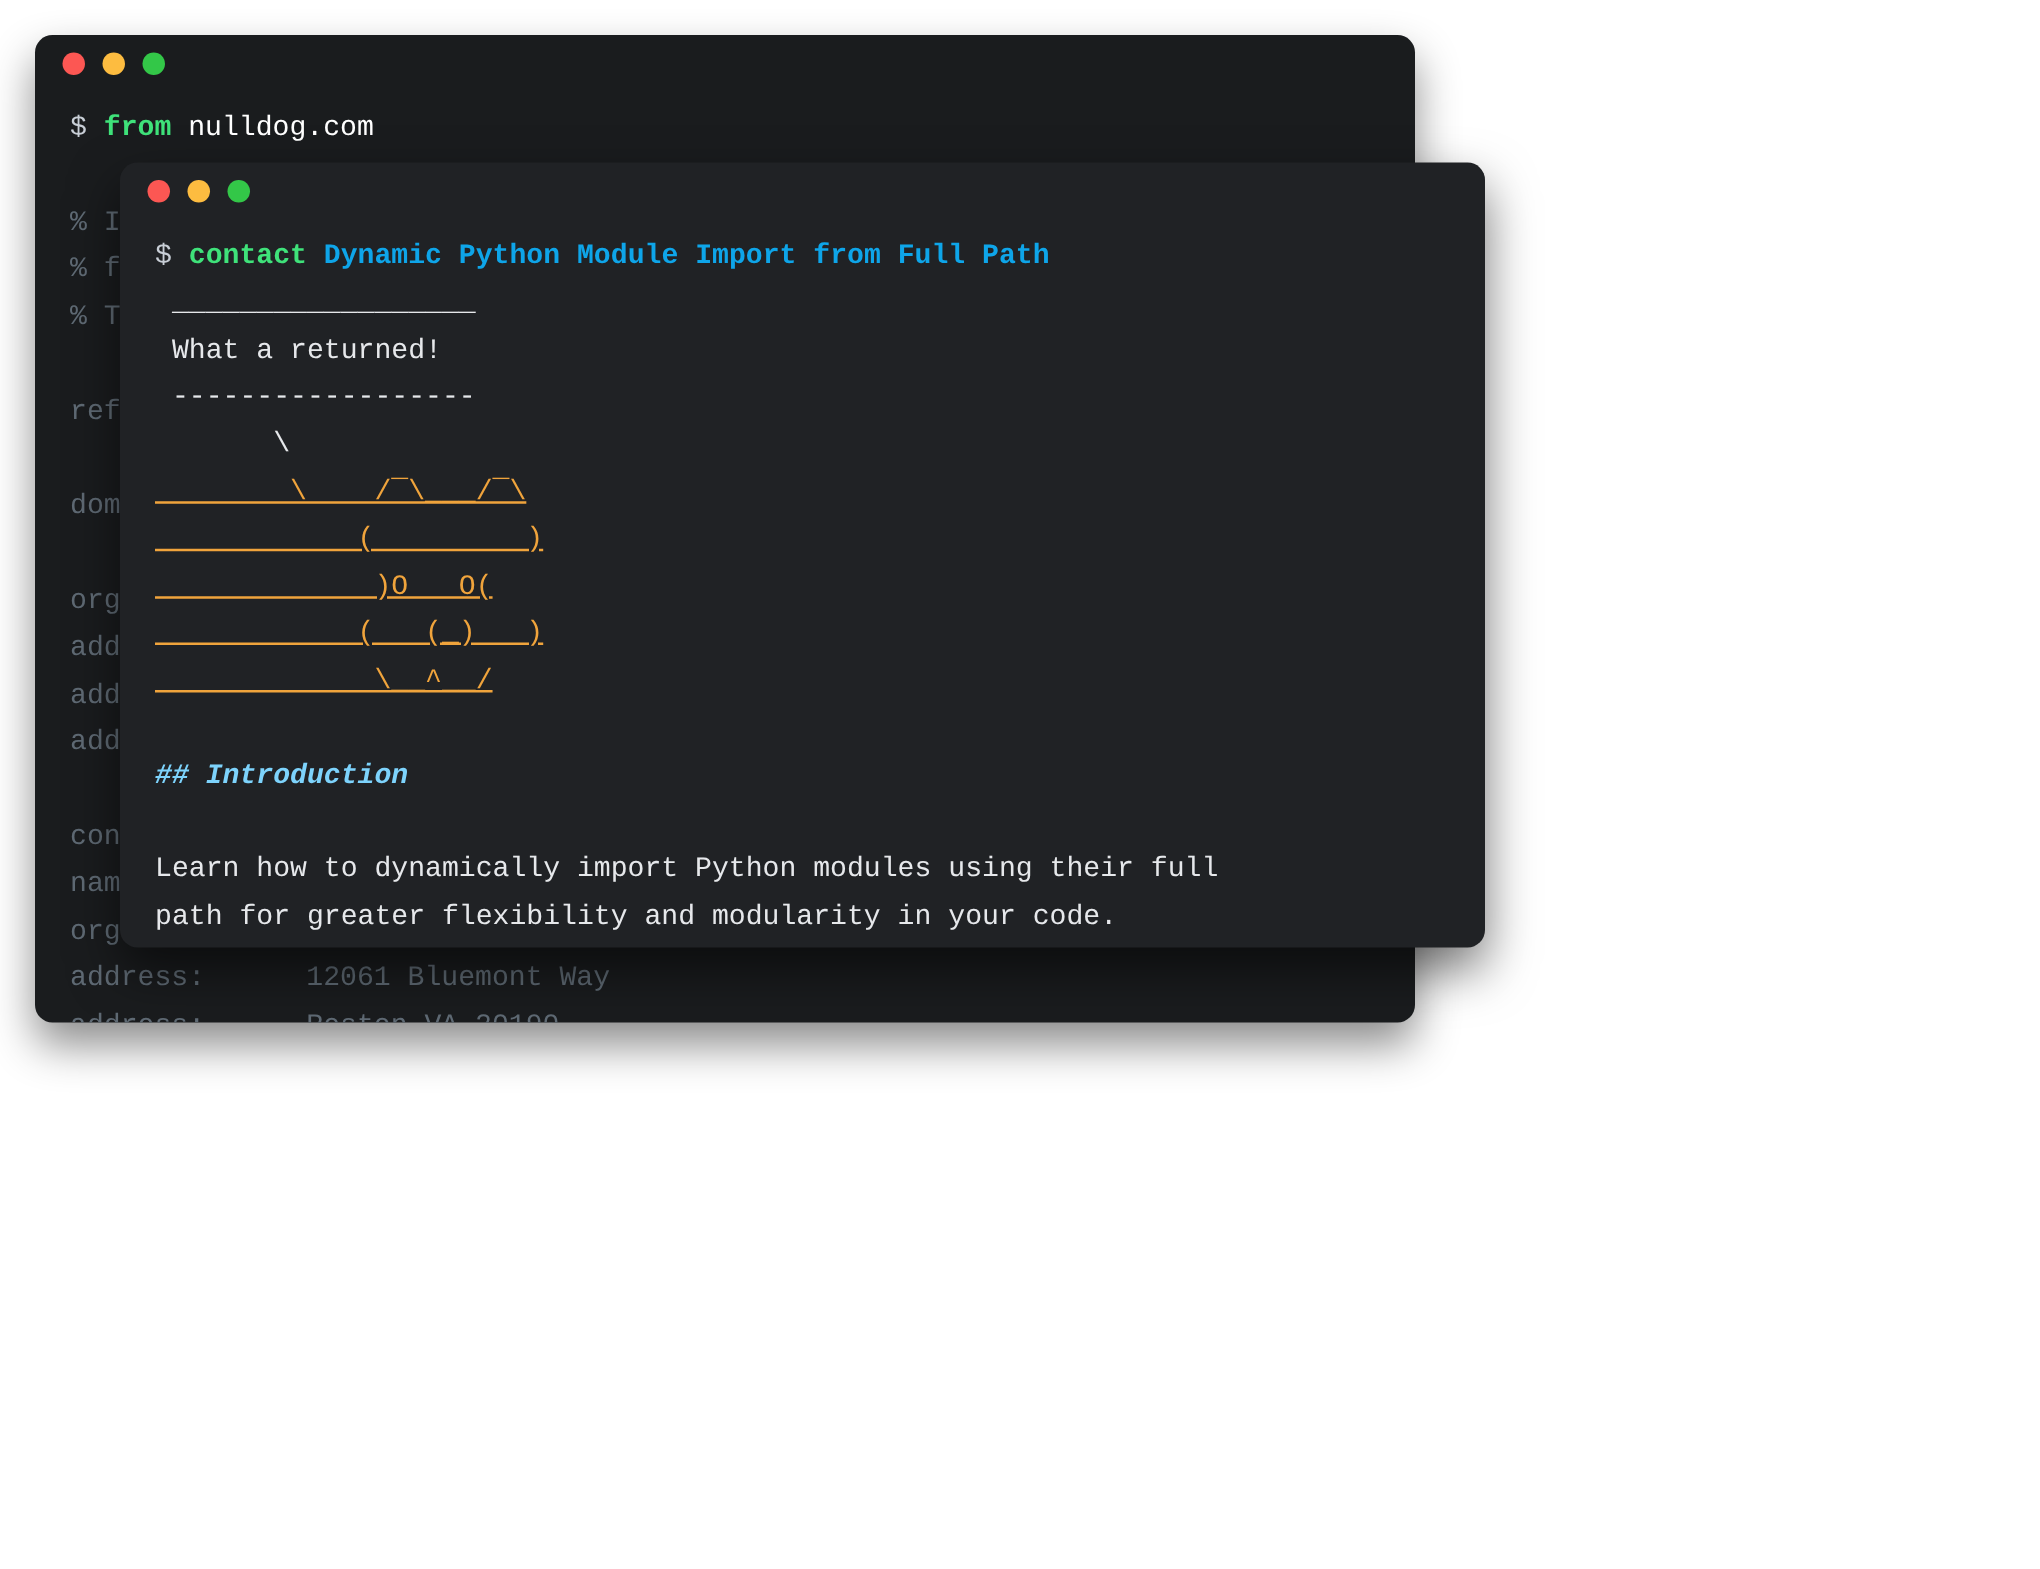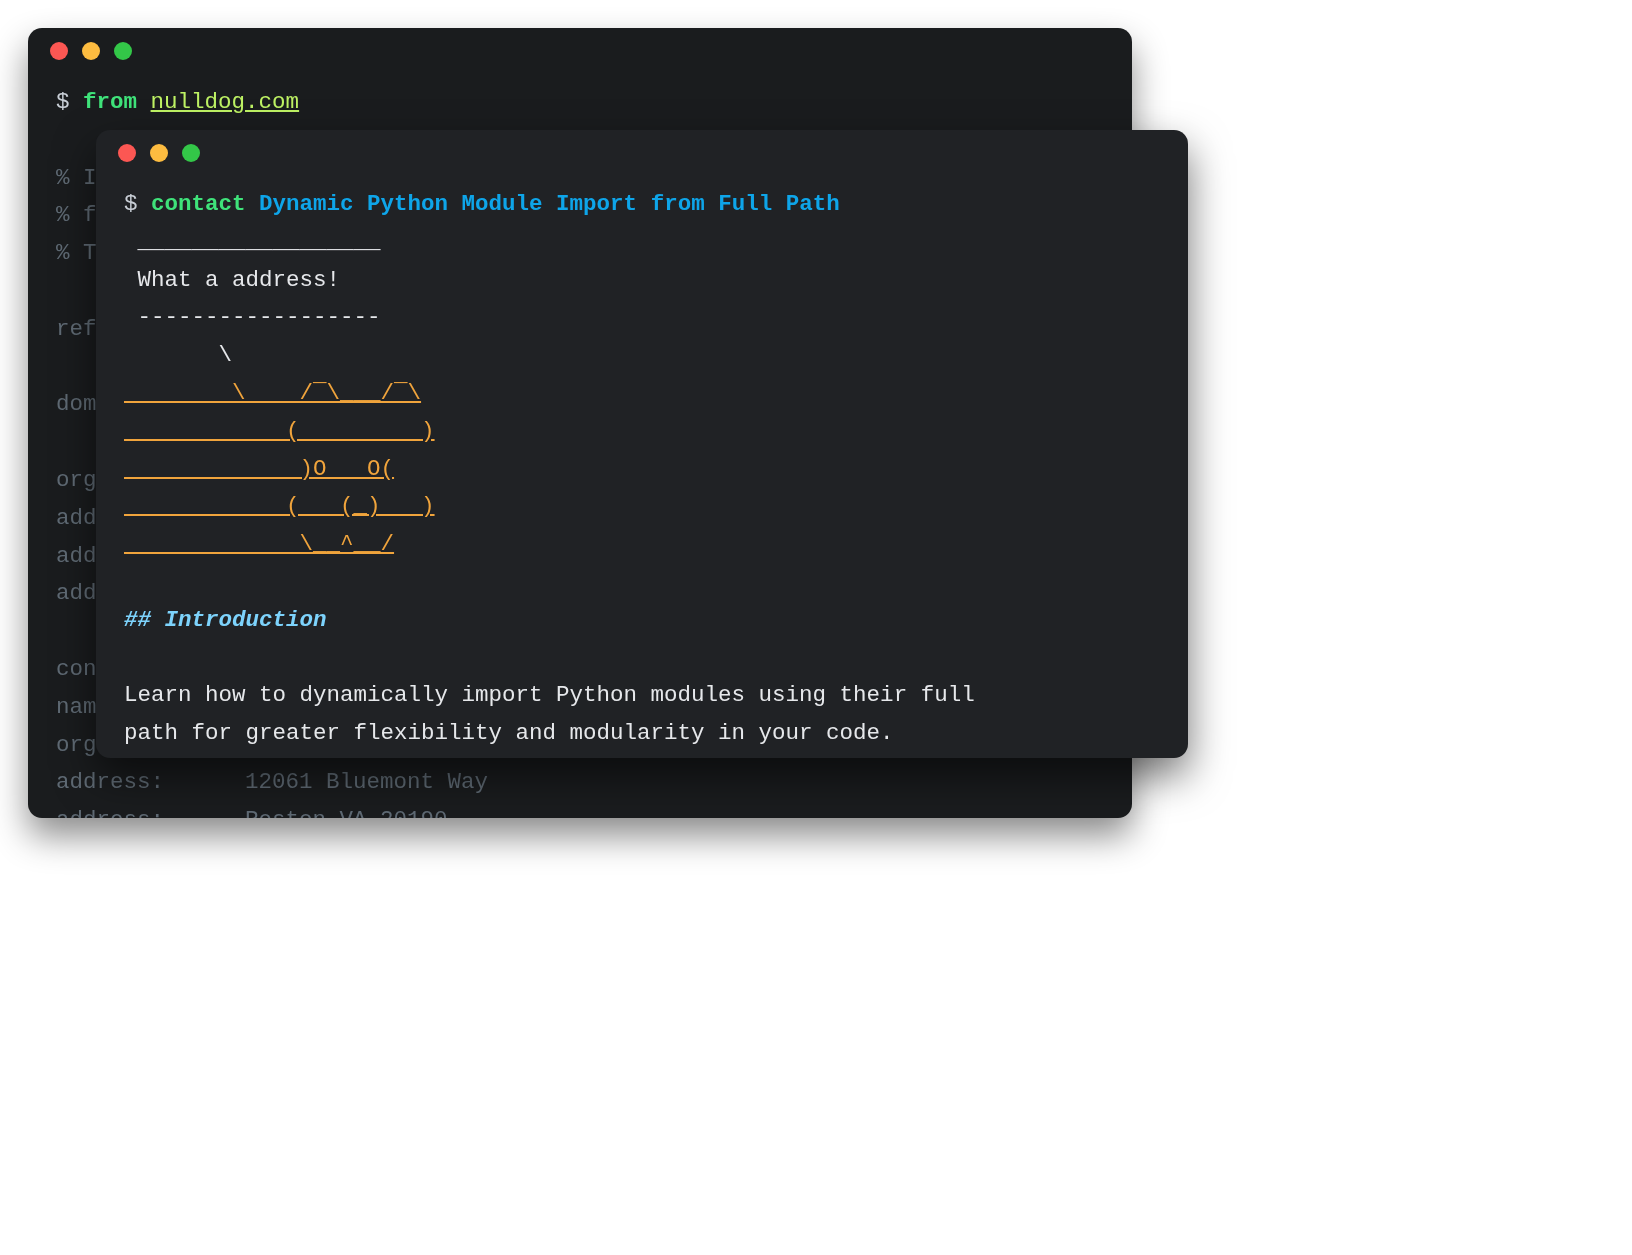--- a/index.html
+++ b/index.html
@@ -58,21 +58,21 @@
     .body {
       padding: 10px 28px 24px 28px;
       font-size: 22.5px;
       line-height: 1.68;
       color: #c8ced6;
       white-space: pre;
     }
     .dim { color: #5f6a74; }
     .prompt-dollar { color: #c8ced6; }
     .cmd { color: #3fe27a; font-weight: 600; }
-    .arg { color: #bef264; text-decoration: underline; }
+    .arg { color: #ffffff; }
     .title-arg { color: #0ea5e9; font-weight: 600; }
     .ascii-art { color: #f0a43c; text-decoration: underline; }
     .heading { color: #7dd3fc; font-weight: 600; font-style: italic; }
     .bright { color: #e6e8eb; margin-top: 44px; }
     .question { color: #e6e8eb; }
   </style>
 </head>
 <body>
 
 <div class="stage">
@@ -106,21 +106,21 @@
   </div>
 
   <div class="term term-front">
     <div class="title-bar">
       <div class="dot red"></div>
       <div class="dot yellow"></div>
       <div class="dot green"></div>
     </div>
     <div class="body"><span class="prompt-dollar">$</span> <span class="cmd">contact</span> <span class="title-arg">Dynamic Python Module Import from Full Path</span>
 <span class="bright"> __________________ </span>
-<span class="question"> What a address! </span>
+<span class="question"> What a returned! </span>
 <span class="bright"> ------------------ </span>
 <span class="bright">       \</span>
 <span class="bright"><span class="ascii-art">        \    /‾\___/‾\</span></span>
 <span class="ascii-art">            (         )</span>
 <span class="ascii-art">             )O   O(</span>
 <span class="ascii-art">            (   (_)   )</span>
 <span class="ascii-art">             \__^__/</span>
 
 <span class="heading">## Introduction</span>
 

